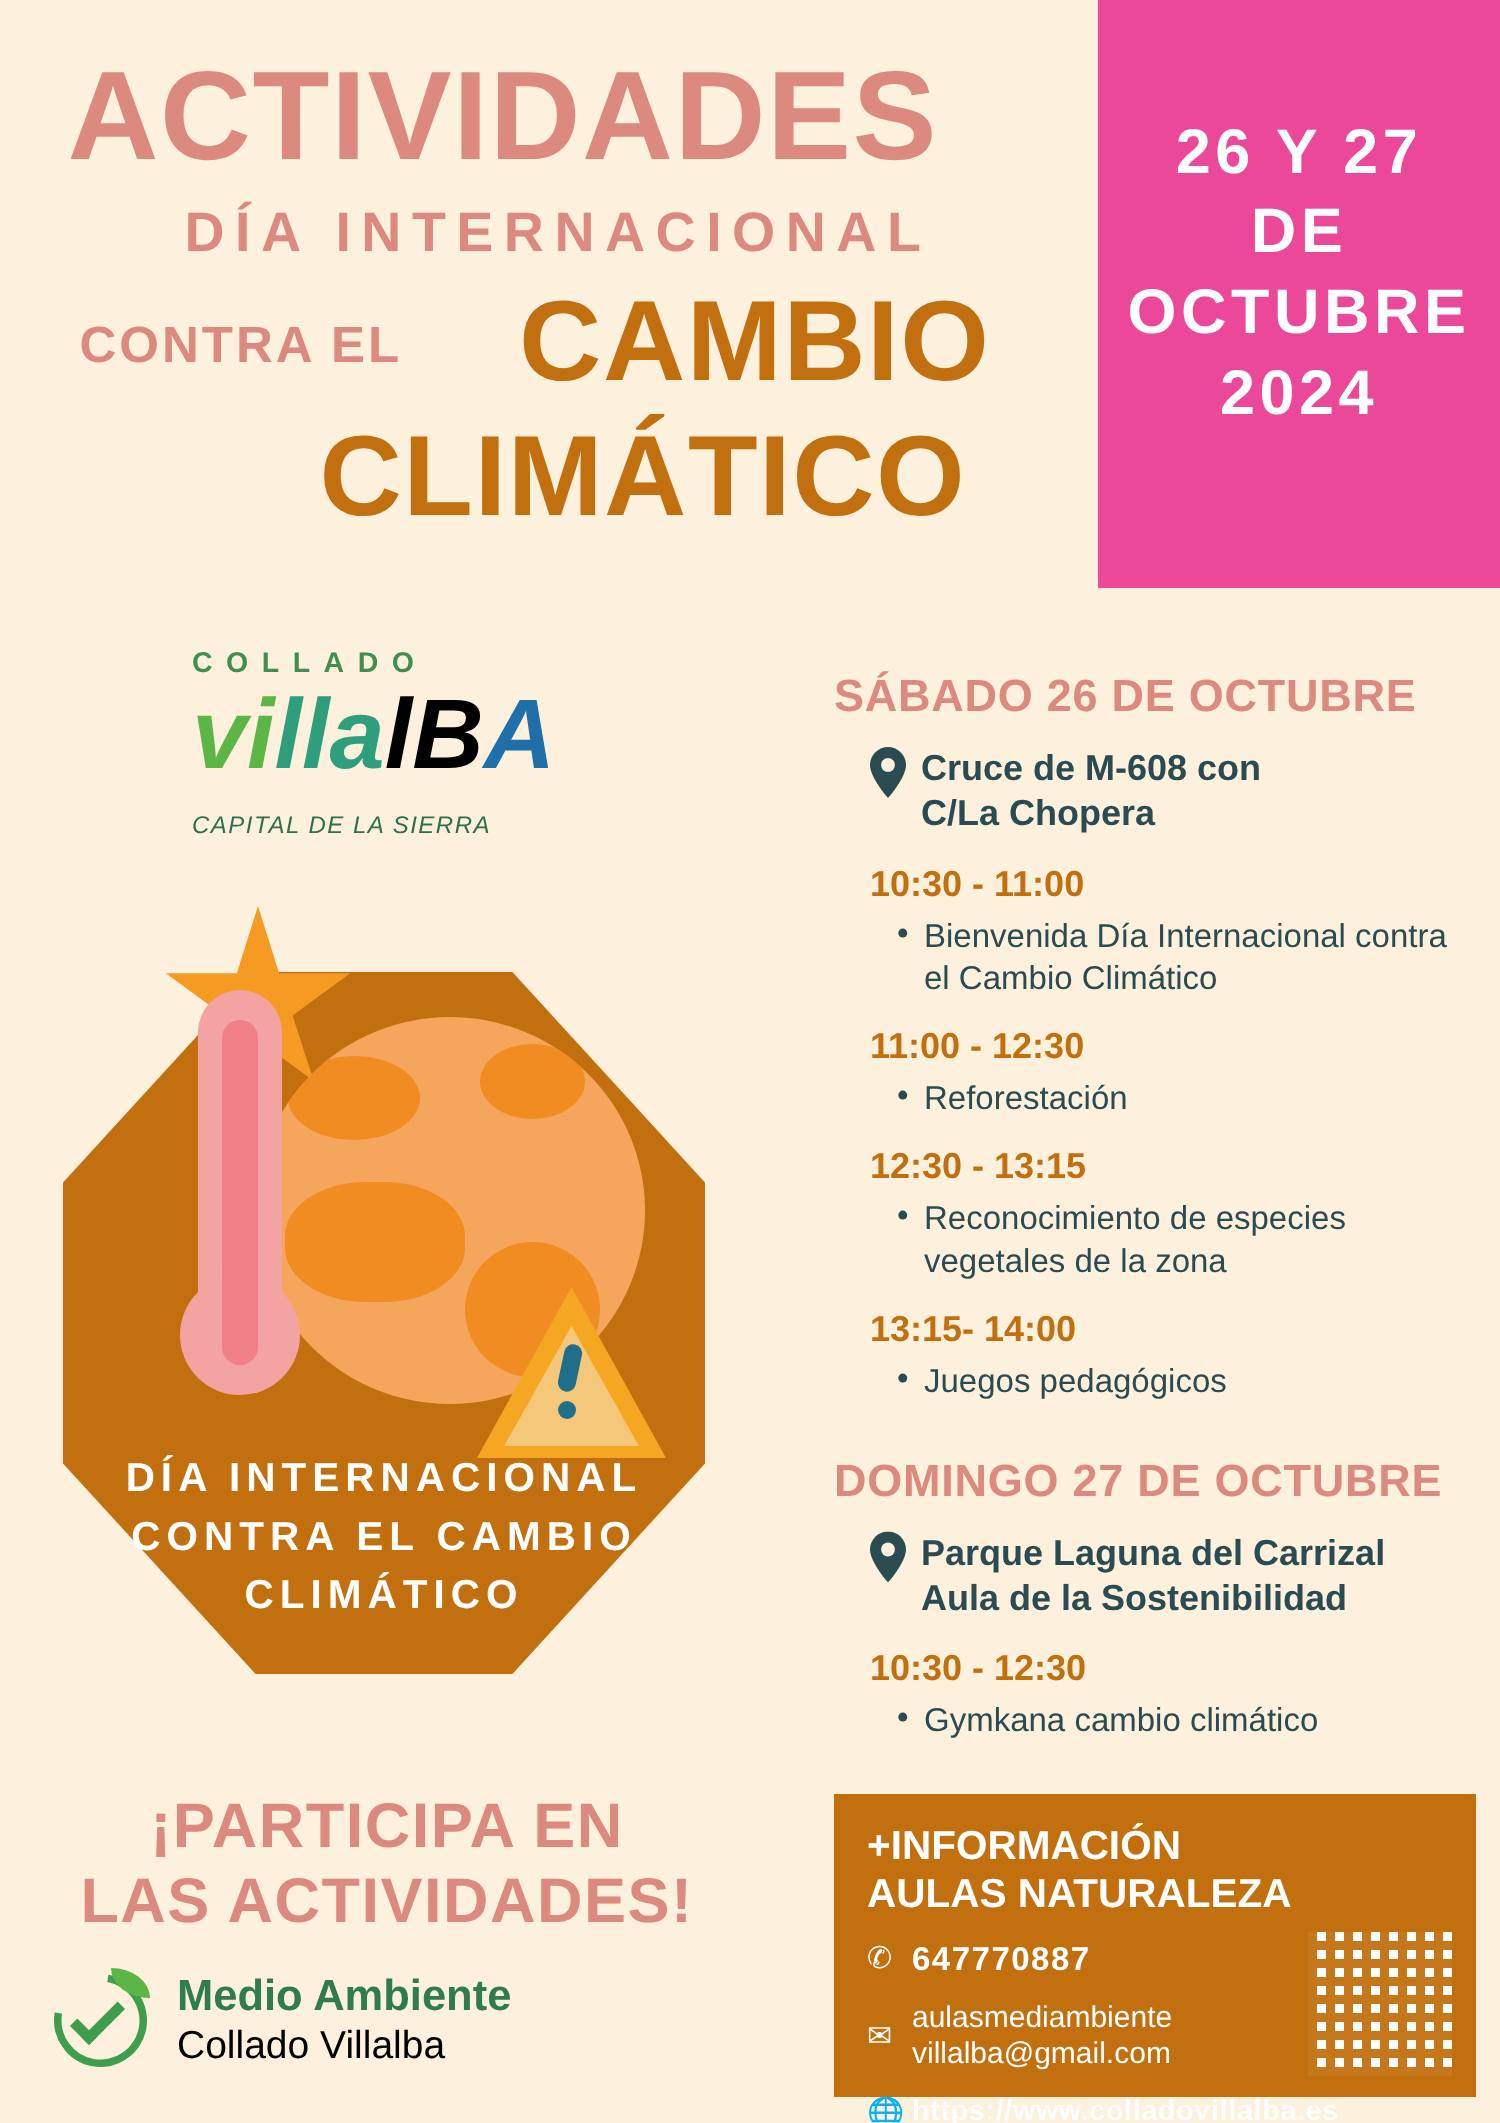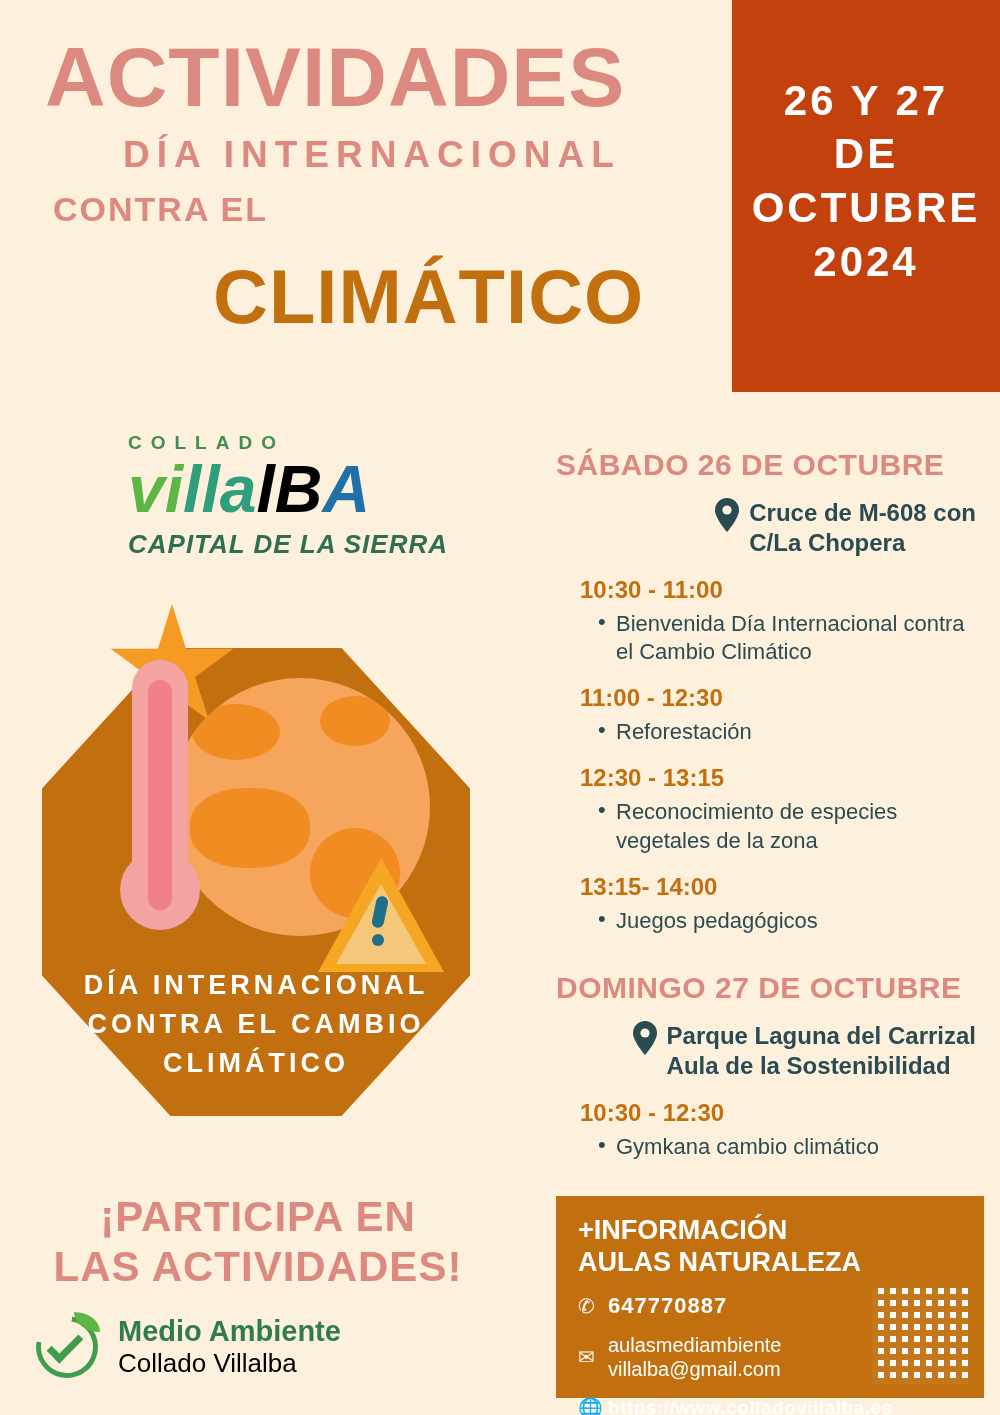--- a/index.html
+++ b/index.html
@@ -8,21 +8,21 @@
     background:#fdf1dd;
     font-family:"Liberation Sans", sans-serif;
     position:relative;
     overflow:hidden;
   }
 
   
   .date-block{
     position:absolute; top:0; right:0;
     width:268px; height:392px;
-    background:#c2410c;
+    background:#ec4899;
     color:#ffffff;
     display:flex; flex-direction:column;
     align-items:center; justify-content:center;
     text-align:center;
     padding-bottom:30px;
   }
   .date-block div{
     font-weight:bold;
     font-size:42px;
     letter-spacing:3px;
@@ -63,22 +63,22 @@
   }
   .logo-villalba{
     font-size:66px; font-weight:bold; font-style:italic;
     line-height:1; margin-top:2px;
   }
   .logo-villalba .g1{color:#5cb646;}
   .logo-villalba .g2{color:#2f9e7d;}
   .logo-villalba .g3{color:#000000;}
   .logo-villalba .g4{color:#1f6fa8;}
   .logo-capital{
-    font-size:26px; color:#2f6f4f; font-style:italic;
-    letter-spacing:1px; margin-top:7px; font-weight:bold;
+    font-size:16px; color:#2f6f4f; font-style:italic;
+    letter-spacing:1px; margin-top:20px; font-weight:normal;
   }
 
   
   .octagon{
     position:absolute; top:648px; left:42px;
     width:428px; height:468px;
     background:#c2700f;
     clip-path:polygon(30% 0%,70% 0%,100% 30%,100% 70%,70% 100%,30% 100%,0% 70%,0% 30%);
   }
   .star{
@@ -158,21 +158,21 @@
   .ma-text{ margin-left:14px; }
   .ma-1{ font-size:29px; font-weight:bold; color:#2f7d4f; }
   .ma-2{ font-size:26px; color:#000000; }
 
   
   .sched{ position:absolute; top:448px; left:556px; width:420px; }
   .day-title{
     color:#dc8a80; font-weight:bold; font-size:30px; letter-spacing:0.5px;
   }
   .place{
-    display:flex; align-items:flex-start; margin-top:16px; margin-left:24px;justify-content:flex-end;
+    display:flex; align-items:flex-start; margin-top:16px; margin-left:24px;
   }
   .pin{ width:24px; height:34px; flex:0 0 24px; margin-right:10px; }
   .place-text{
     font-size:24px; font-weight:bold; color:#2a4b52; line-height:1.25;
   }
   .time{
     font-size:24px; font-weight:bold; color:#c2700f;
     margin-top:18px; margin-left:24px;
   }
   .item{
@@ -220,20 +220,21 @@
   <div>DE</div>
   <div>OCTUBRE</div>
   <div>2024</div>
 </div>
 
 <div class="title-wrap">
   <div class="t-actividades">ACTIVIDADES</div>
   <div class="t-dia">DÍA INTERNACIONAL</div>
   <div class="row-contra">
     <div class="t-contra">CONTRA EL</div>
+    <div class="t-cambio">CAMBIO</div>
   </div>
   <div class="t-climatico">CLIMÁTICO</div>
 </div>
 
 <div class="logo">
   <div class="logo-collado">COLLADO</div>
   <div class="logo-villalba">
     <span class="g1">vi</span><span class="g2">lla</span><span class="g3">lB</span><span class="g4">A</span>
   </div>
   <div class="logo-capital">CAPITAL DE LA SIERRA</div>

